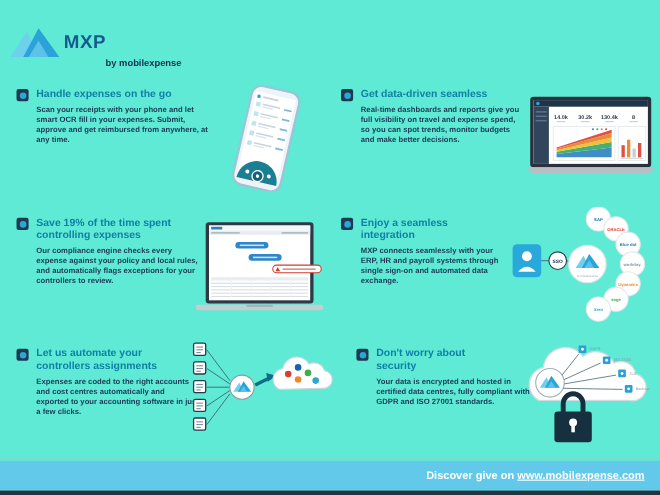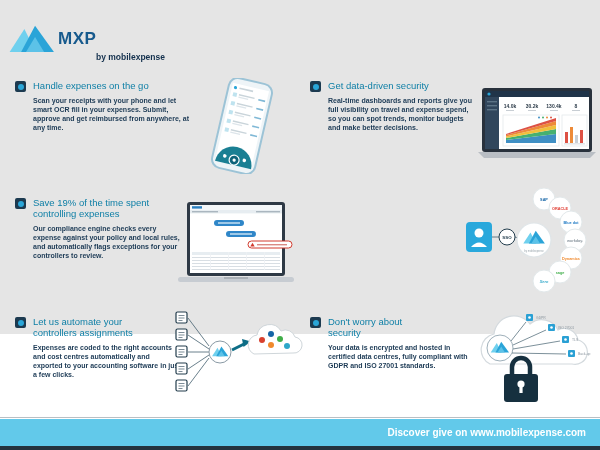--- a/index.html
+++ b/index.html
@@ -1,52 +1,52 @@
 <!DOCTYPE html>
 <html><head>
 <meta charset="utf-8">
 <style>
   *{box-sizing:border-box;margin:0;padding:0}
   html,body{width:600px;height:450px;background:#fff;font-family:"Liberation Sans",sans-serif;overflow:hidden}
-  .page{position:relative;width:600px;height:334px;background:#e5e5e5}
+  .page{position:relative;width:600px;height:450px;background:#5eead4}
 
   
   .logo-svg{position:absolute;left:8px;top:24px}
   .brand-name{position:absolute;left:58px;top:29px;font-size:17px;font-weight:bold;color:#175a8d;letter-spacing:.5px}
   .brand-tagline{position:absolute;left:96px;top:52px;font-size:8.5px;font-weight:bold;color:#13304d}
 
   
   .section{position:absolute}
   .s1{left:15px;top:80px;width:180px}
   .s2{left:310px;top:80px;width:168px}
   .s3{left:15px;top:197px;width:165px}
   .s4{left:310px;top:197px;width:150px}
   .s5{left:15px;top:316px;width:160px}
-  .s6{left:310px;top:316px;width:160px}
+  .s6{left:324px;top:316px;width:160px}
   .bullet{position:absolute;left:0;top:1px;width:11px;height:11px;background:#1c3a50;border-radius:2px;display:flex;align-items:center;justify-content:center}
   .bullet .bdot{width:6px;height:6px;border-radius:50%;background:#2aa6d8}
-  .stitle{margin-left:18px;font-size:9.5px;line-height:11px;font-weight:normal;color:#0e7fa6}
+  .stitle{margin-left:18px;font-size:9.5px;line-height:11px;font-weight:bold;color:#0e7fa6}
   .s3 .stitle{width:140px}.s4 .stitle{width:112px}.s5 .stitle{width:122px}.s6 .stitle{width:100px}
   .sbody{margin-left:18px;margin-top:5px;font-size:7px;line-height:9px;font-weight:600;color:#1c3a55;text-align:left}
   .s1 .sbody{width:160px}.s2 .sbody{width:150px}.s3 .sbody{width:150px}.s4 .sbody{width:134px}.s5 .sbody{width:148px}.s6 .sbody{width:140px}
 
   
   .ill{position:absolute}
   .ill-phone{left:196px;top:78px}
   .ill-dash{left:476px;top:86px}
   .ill-laptop{left:170px;top:198px}
   .ill-integration{left:458px;top:188px}
   .ill-flow{left:172px;top:310px}
   .ill-lock{left:466px;top:304px}
 
   
   .footer-divider{position:absolute;left:0;top:417px;width:600px;height:1px;background:#b9bfc4}
   .footer-bar{position:absolute;left:0;top:419px;width:600px;height:27px;background:#62c9ea;color:#fff;
     font-size:10px;font-weight:600;text-align:right;line-height:27px;padding-right:14px}
-  .footer-bar .flink{cursor:pointer}
+  .footer-bar .flink{text-decoration:underline;cursor:pointer}
   .footer-edge{position:absolute;left:0;top:446px;width:600px;height:4px;background:#24333e}
 </style>
 </head>
 <body>
 
 <div class="page">
 
   <svg width="0" height="0" style="position:absolute" aria-hidden="true">
     <defs>
       <g id="mxp-logo">
@@ -67,29 +67,36 @@
     <span class="bullet">
         <span class="bdot"></span>
       </span>
     <h2 class="stitle">Handle expenses on the go</h2>
     <p class="sbody">Scan your receipts with your phone and let smart OCR fill in your expenses. Submit, approve and get reimbursed from anywhere, at any time.</p>
   </div>
   <div class="section s2">
     <span class="bullet">
         <span class="bdot"></span>
       </span>
-    <h2 class="stitle">Get data-driven security</h2>
+    <h2 class="stitle">Get data-driven seamless</h2>
     <p class="sbody">Real-time dashboards and reports give you full visibility on travel and expense spend, so you can spot trends, monitor budgets and make better decisions.</p>
   </div>
   <div class="section s3">
     <span class="bullet">
         <span class="bdot"></span>
       </span>
     <h2 class="stitle">Save 19% of the time spent controlling expenses</h2>
     <p class="sbody">Our compliance engine checks every expense against your policy and local rules, and automatically flags exceptions for your controllers to review.</p>
+  </div>
+  <div class="section s4">
+    <span class="bullet">
+        <span class="bdot"></span>
+      </span>
+    <h2 class="stitle">Enjoy a seamless integration</h2>
+    <p class="sbody">MXP connects seamlessly with your ERP, HR and payroll systems through single sign-on and automated data exchange.</p>
   </div>
   <div class="section s5">
     <span class="bullet">
         <span class="bdot"></span>
       </span>
     <h2 class="stitle">Let us automate your controllers assignments</h2>
     <p class="sbody">Expenses are coded to the right accounts and cost centres automatically and exported to your accounting software in just a few clicks.</p>
   </div>
   <div class="section s6">
     <span class="bullet">

